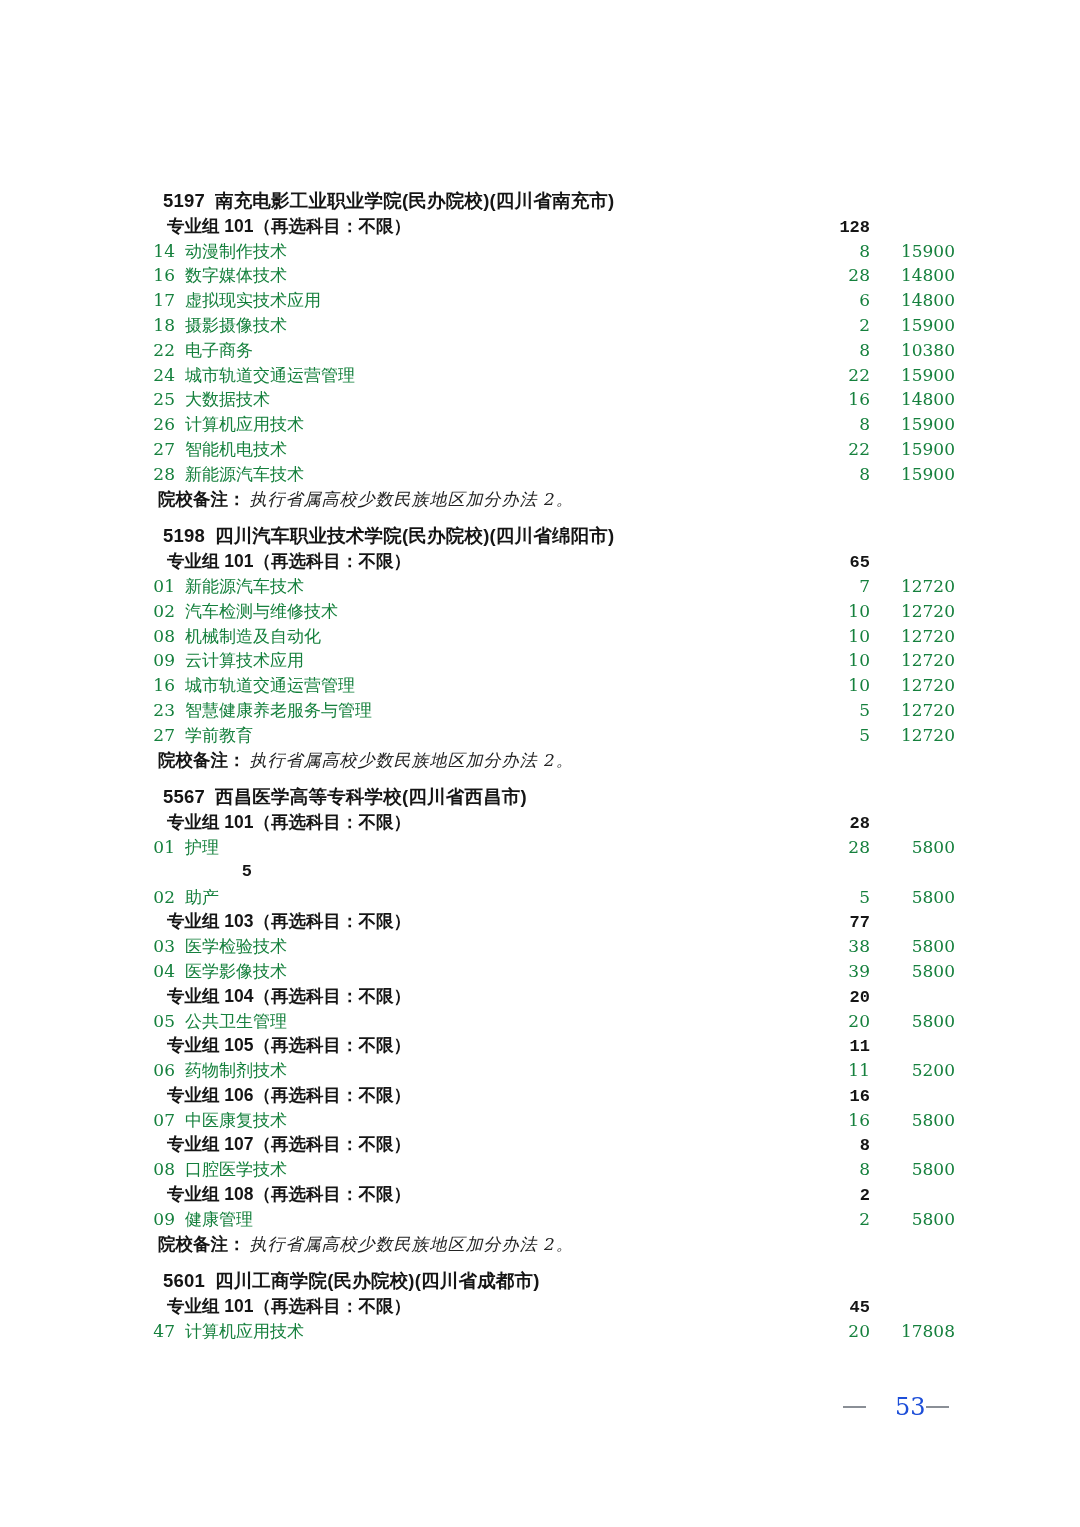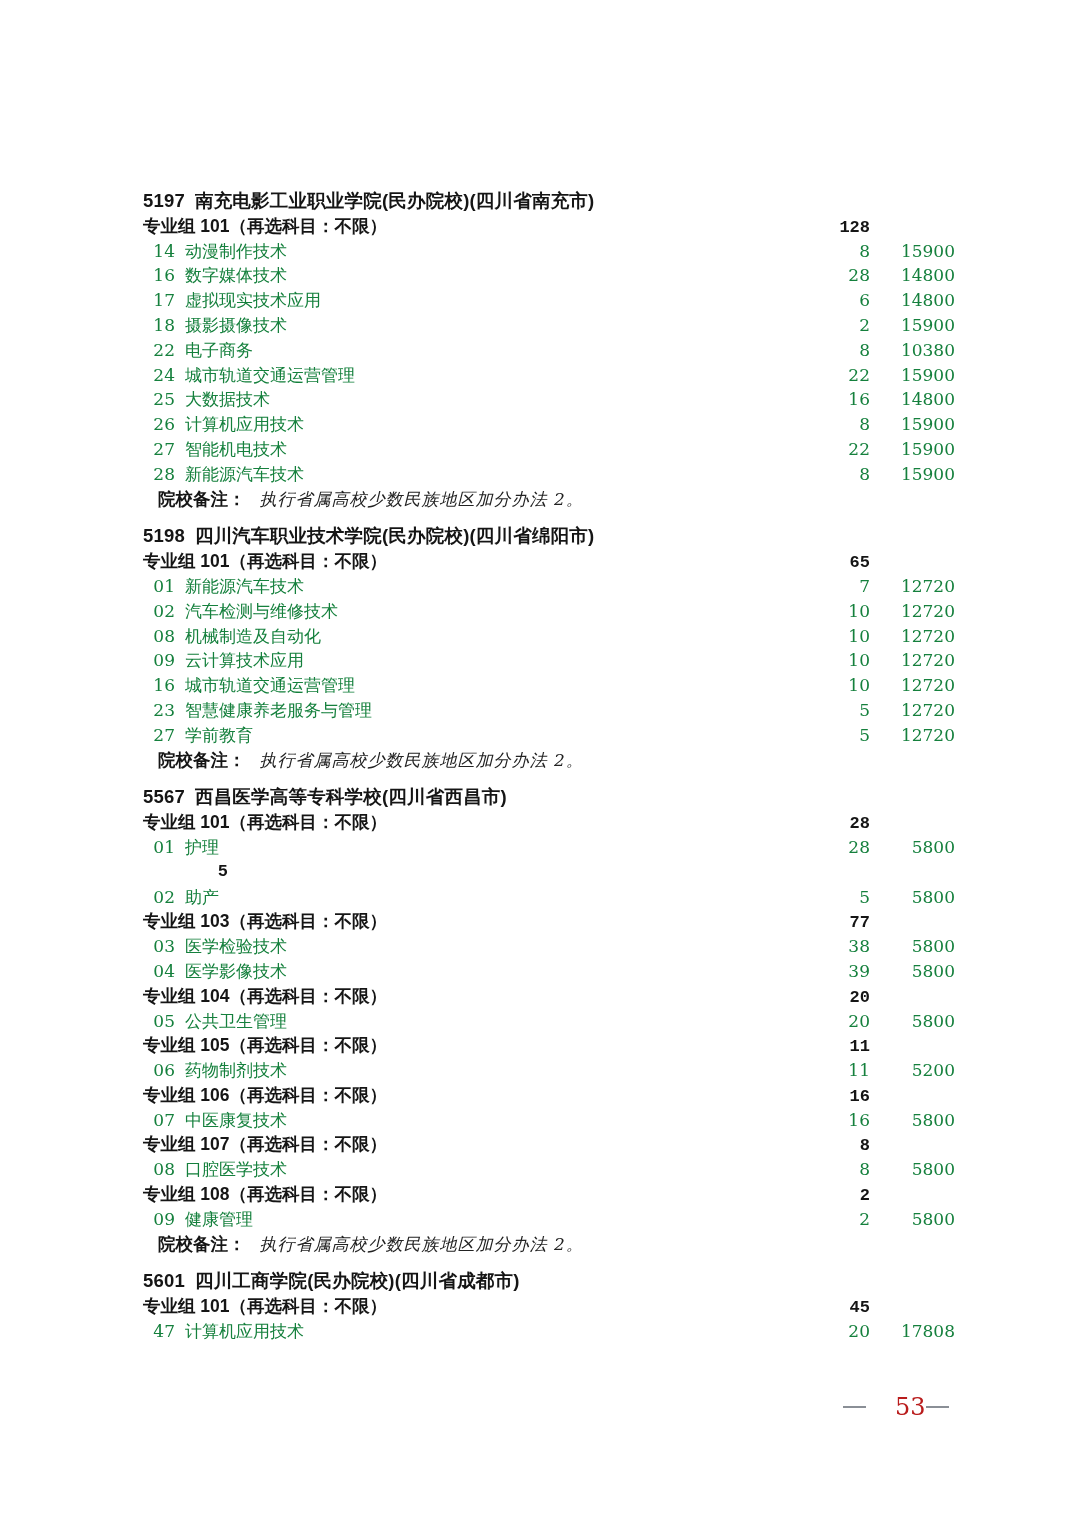--- a/index.html
+++ b/index.html
@@ -8,42 +8,42 @@
     width:1080px; height:1527px; position:relative; overflow:hidden;
     font-family:"Liberation Sans", sans-serif; color:#151515;
     -webkit-font-smoothing:antialiased;
   }
   .content { position:absolute; left:143px; top:189px; width:812px; }
   .row { display:flex; align-items:baseline; height:24.8px; line-height:24.8px; white-space:nowrap; }
   .school { margin-top:13px; }
   .school:first-child { margin-top:0; }
 
   .school-title { font-weight:700; font-size:18.5px; letter-spacing:0.2px; }
-  .school-code { margin-right:10px; }
-
-  .group-row { font-weight:700; font-size:17.5px; }
+  .school-code { margin-right:10px;margin-left:20px; }
+
+  .group-row { font-weight:700; font-size:17.5px;margin-left:24px; }
   .group-label { flex:1 1 auto; }
 
   .major-row { font-family:"DejaVu Serif", serif; font-size:17px; color:#15803d; }
   .major-no { width:32px; text-align:right; padding-right:0; }
   .major-title { flex:1 1 auto; margin-left:10px; }
 
   .col-count { width:85px; text-align:right; flex:0 0 auto; }
   .col-tuition { width:85px; text-align:right; flex:0 0 auto; }
   .group-row .col-count { font-family:Liberation Mono, monospace; font-weight:700; font-size:17px; }
   .major-row .col-count, .major-row .col-tuition { font-family:"DejaVu Serif", serif; font-weight:400; }
 
   .remark-row { font-size:17px; }
   .remark-label { font-weight:700; font-family:"Liberation Sans", sans-serif; font-size:17.5px;padding-left:15px; }
-  .remark-text { font-family:"DejaVu Serif", serif; font-style:italic; margin-left:14px; letter-spacing:1px; color:#222; }
+  .remark-text { font-family:"DejaVu Serif", serif; font-style:italic; margin-left:4px; letter-spacing:1px; color:#222; }
 
   .page-footer { position:absolute; left:843px; top:1392px; width:104px; height:30px;
     display:flex; align-items:center; justify-content:space-between; }
   .footer-dash { width:23px; height:2px; background:#8a8f96; flex:0 0 auto; }
-  .page-num { font-family:"DejaVu Serif", serif; font-size:24px; color:#b91c1c; line-height:30px;margin-left:29px; }
+  .page-num { font-family:"DejaVu Serif", serif; font-size:24px; color:#1d4ed8; line-height:30px;margin-left:29px; }
 </style>
 </head>
 <body>
 
 <main class="content" id="content">
     <section class="school">
       <div class="row school-title">
         <span class="school-code">5197</span>
         <span class="school-name">南充电影工业职业学院(民办院校)(四川省南充市)</span>
       </div>

